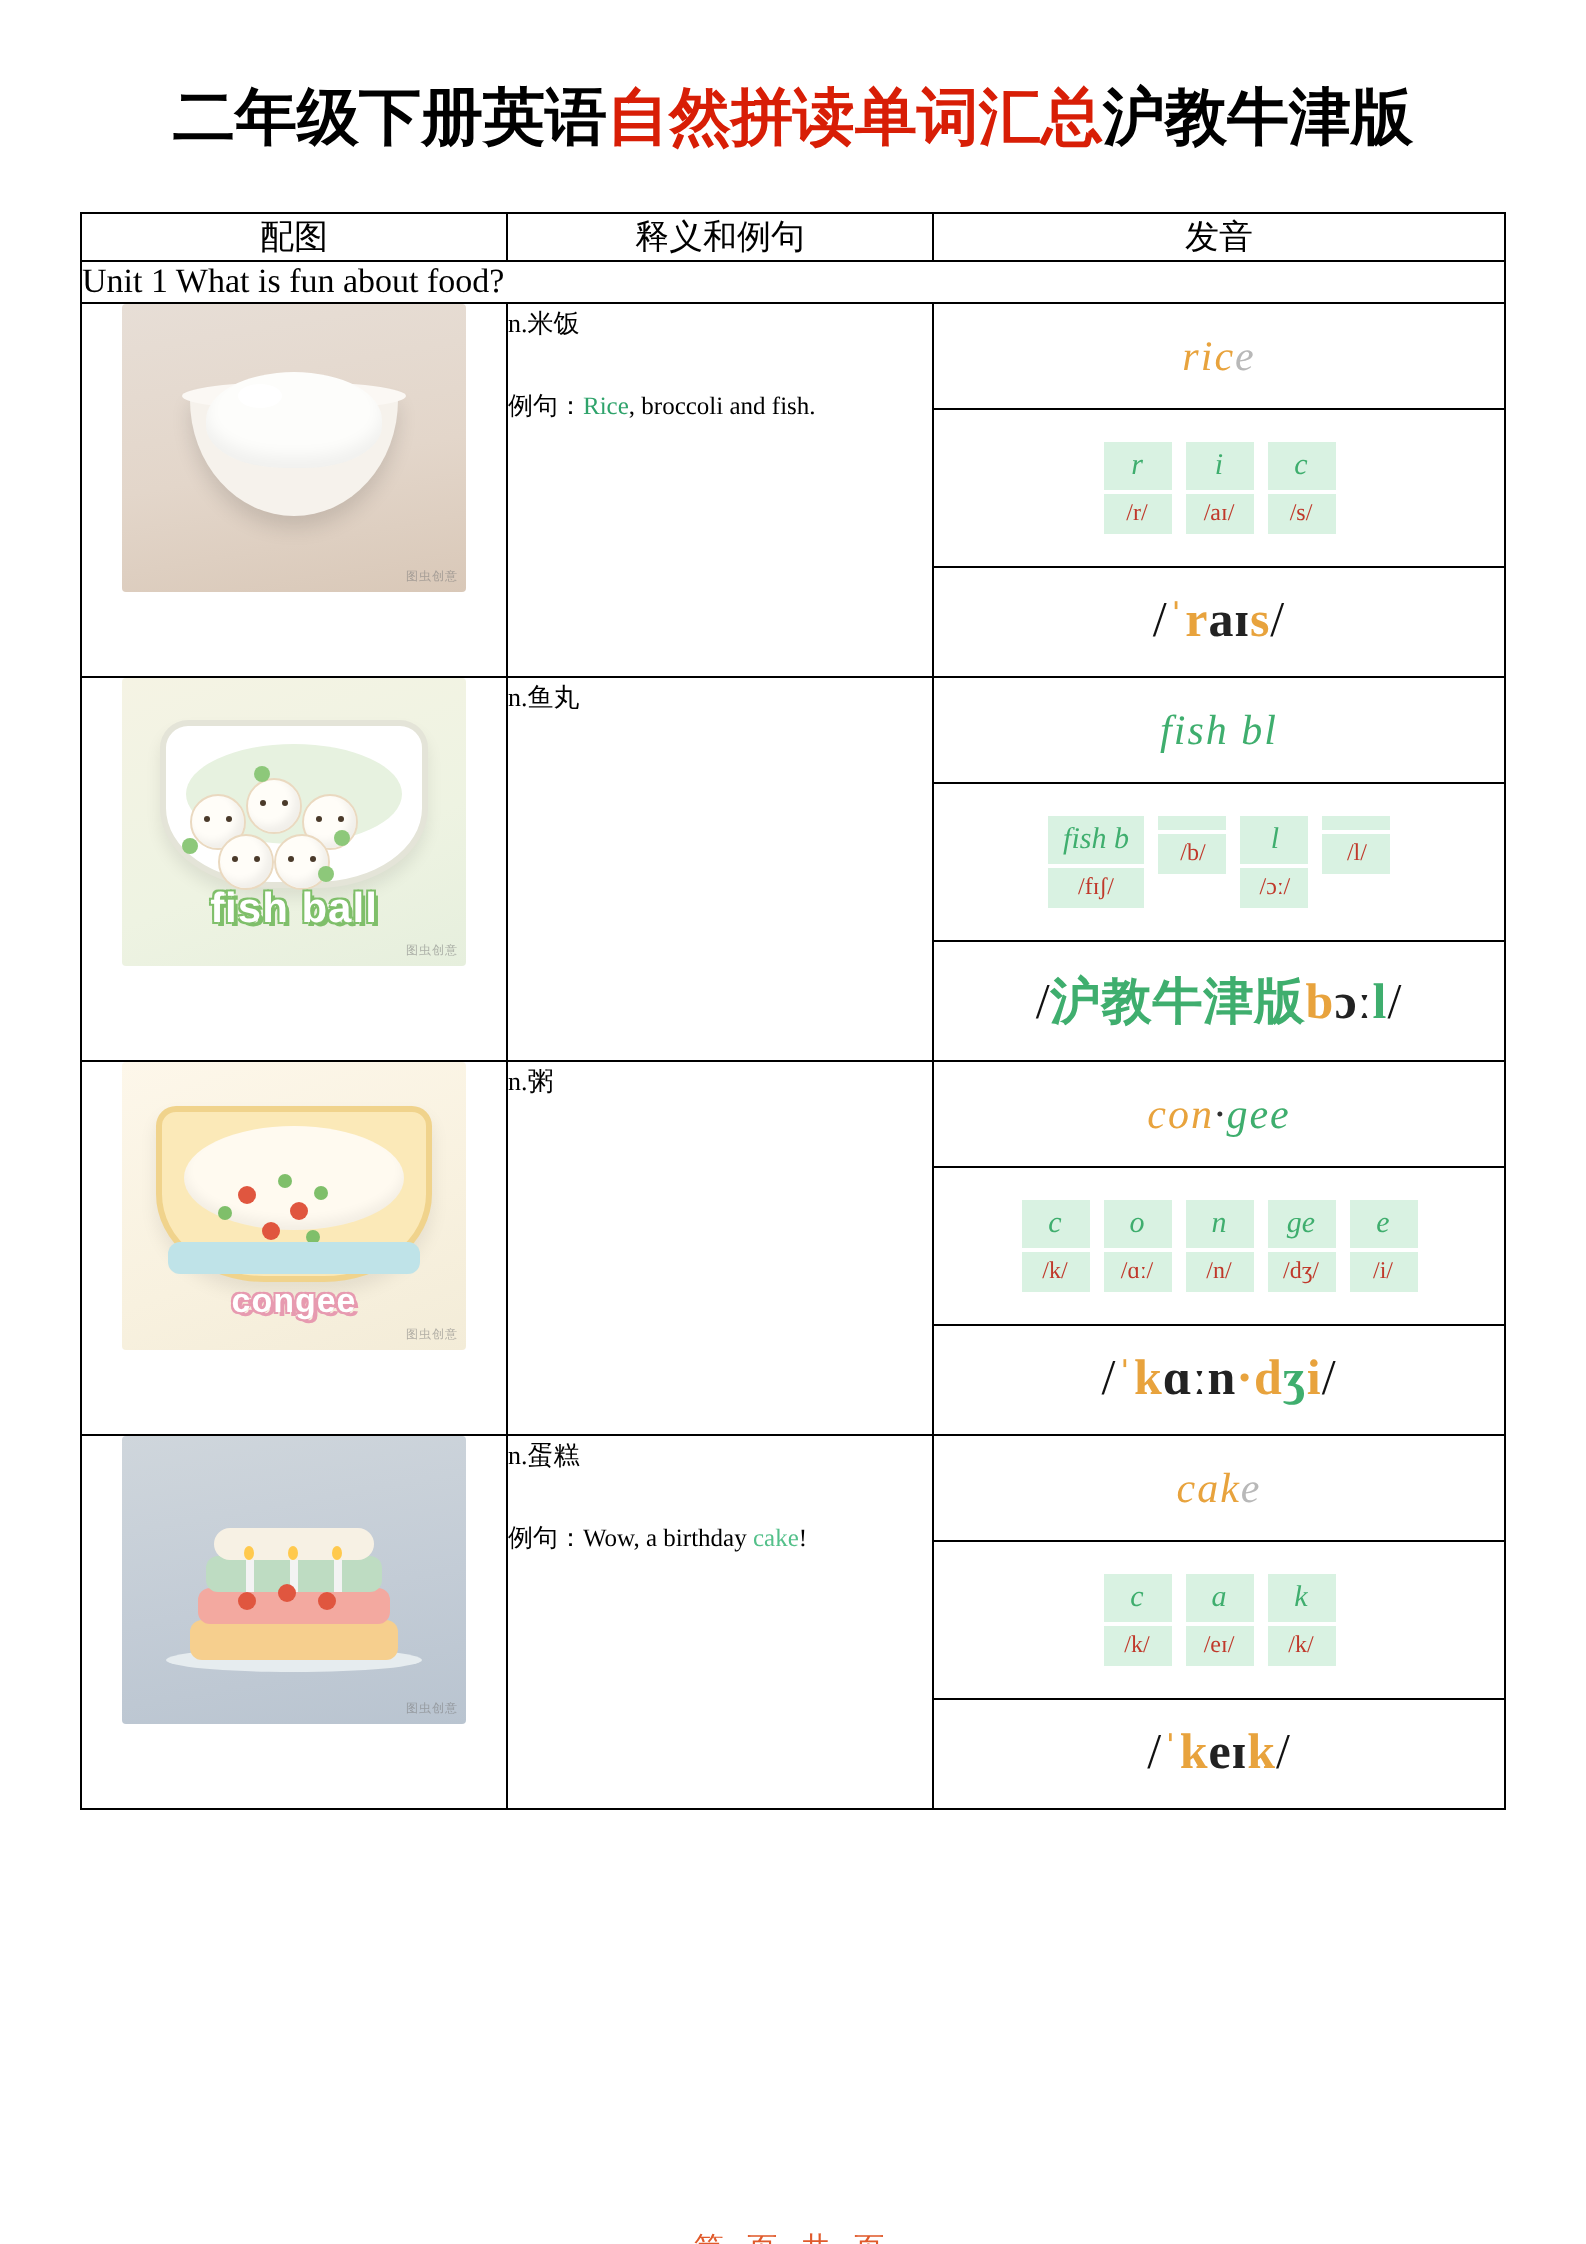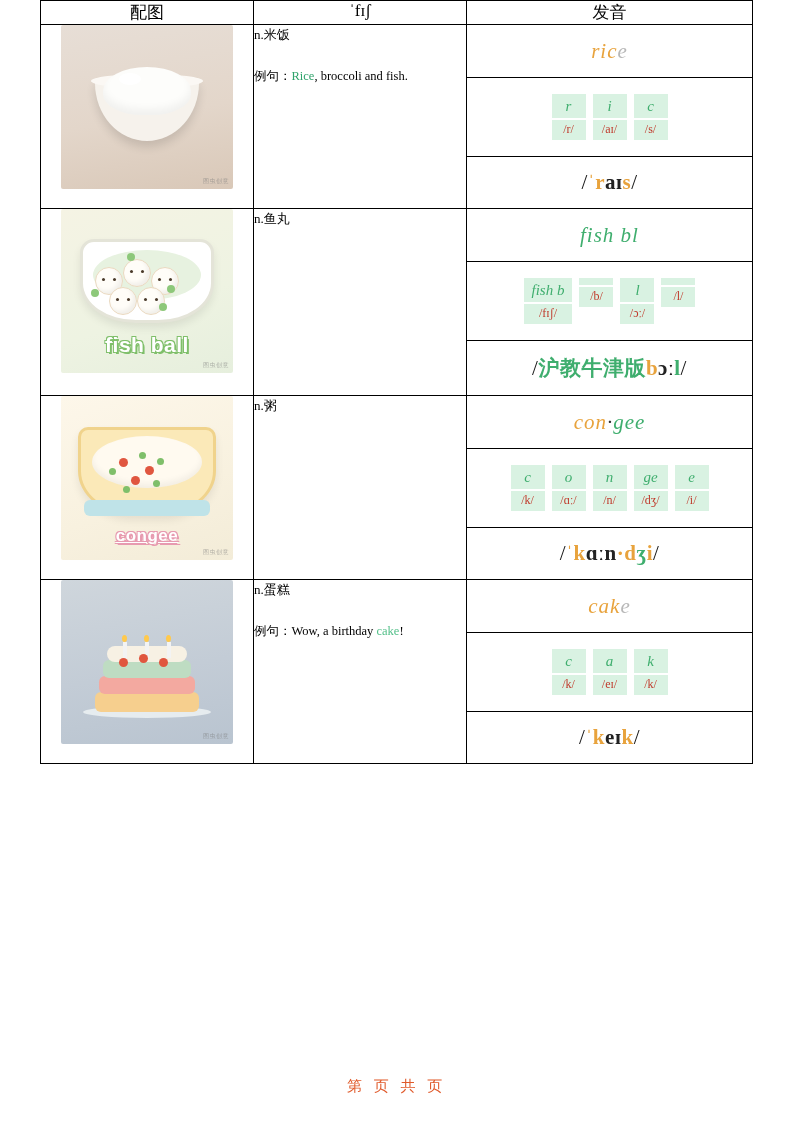--- a/index.html
+++ b/index.html
@@ -69,21 +69,21 @@
   }
 
   
   .img-cell {
     text-align: center;
     vertical-align: middle;
     padding: 6px 0;
   }
   .thumb {
     width: 172px;
-    height: 164px;
+    height: 144px;
     margin: 0 auto;
     position: relative;
     overflow: hidden;
     border-radius: 2px;
   }
   .wm {
     position: absolute;
     right: 4px;
     bottom: 3px;
     font-size: 6px;
@@ -187,21 +187,20 @@
   .pic-congee .s1{left:48px;top:72px;}
   .pic-congee .s2{left:96px;top:62px;}
   .pic-congee .s3{left:78px;top:56px;}
   .pic-congee .s4{left:62px;top:90px;}
   .pic-congee .s5{left:92px;top:84px;}
   .pic-congee .c-label{
     position:absolute;left:0;right:0;bottom:14px;text-align:center;
     font-family:"Liberation Sans", sans-serif;font-weight:bold;font-size:17px;
     color:#ffffff;letter-spacing:.5px;
     text-shadow: 2px 2px 0 #e79ab0, -1px -1px 0 #e79ab0, 1px -1px 0 #e79ab0, -1px 1px 0 #e79ab0;
-    text-decoration: underline;
   }
 
   
   .pic-cake { background: linear-gradient(170deg,#cfd6dc 0%,#c3ccd6 55%,#b9c4d0 100%); }
   .pic-cake .plate{
     position:absolute;left:50%;bottom:26px;transform:translateX(-50%);
     width:128px;height:12px;background:#e6ecef;border-radius:50%;
   }
   .pic-cake .layer{
     position:absolute;left:50%;transform:translateX(-50%);border-radius:6px;
@@ -285,21 +284,21 @@
     padding: 2px 6px 3px;
     margin-top: 2px;
     text-align: center;
     font-family: "Liberation Serif", serif;
     width: 100%;
     box-sizing: border-box;
   }
 
   .ipa {
     text-align: center;
-    font-size: 21px;
+    font-size: 25px;
     font-weight: bold;
     padding: 13px 0 13px;
     font-family: "Liberation Serif", serif;
     letter-spacing: .5px;
   }
   .ipa .slash { color: #111111; font-weight: normal; }
   .ipa .o { color: #e8a33d; }
   .ipa .g { color: #3fae6e; }
   .ipa .d { color: #222222; }
 
@@ -313,32 +312,38 @@
     color: #e05a2b;
     font-family: "Liberation Serif", serif;
     letter-spacing: 4px;
   }
 </style>
 </head>
 <body>
 
 <div class="page">
 
+  <div class="title">
+    <span class="t-black">二年级下册英语</span><span class="t-red">自然拼读单词汇总</span><span class="t-black">沪教牛津版</span>
+  </div>
 
   <table class="main">
     <colgroup>
       <col class="col-img">
         <col class="col-def">
         <col class="col-pron">
     </colgroup>
     <tbody>
       <tr>
         <td class="hdr-cell">配图</td>
-        <td class="hdr-cell">ˈfɪʃ</td>
+        <td class="hdr-cell">释义和例句</td>
         <td class="hdr-cell">发音</td>
+      </tr>
+      <tr>
+        <td class="unit-cell" colspan="3">Unit 1 What is fun about food?</td>
       </tr>
 
       <tr>
         <td class="img-cell">
           <div class="thumb pic-rice">
             <div class="bowl"></div>
             <div class="rice"></div>
             <div class="wm">图虫创意</div>
           </div>
         </td>

